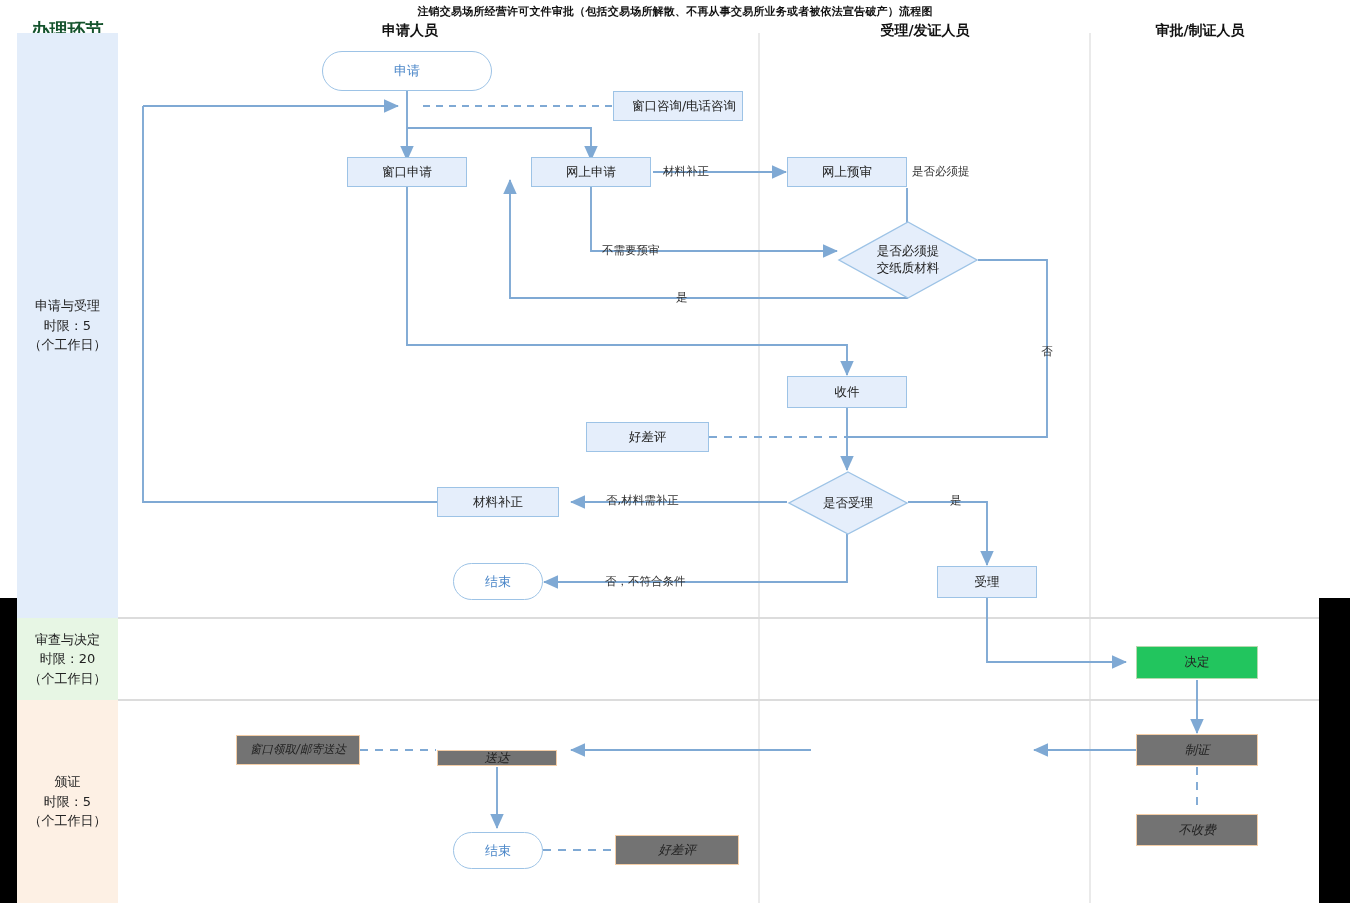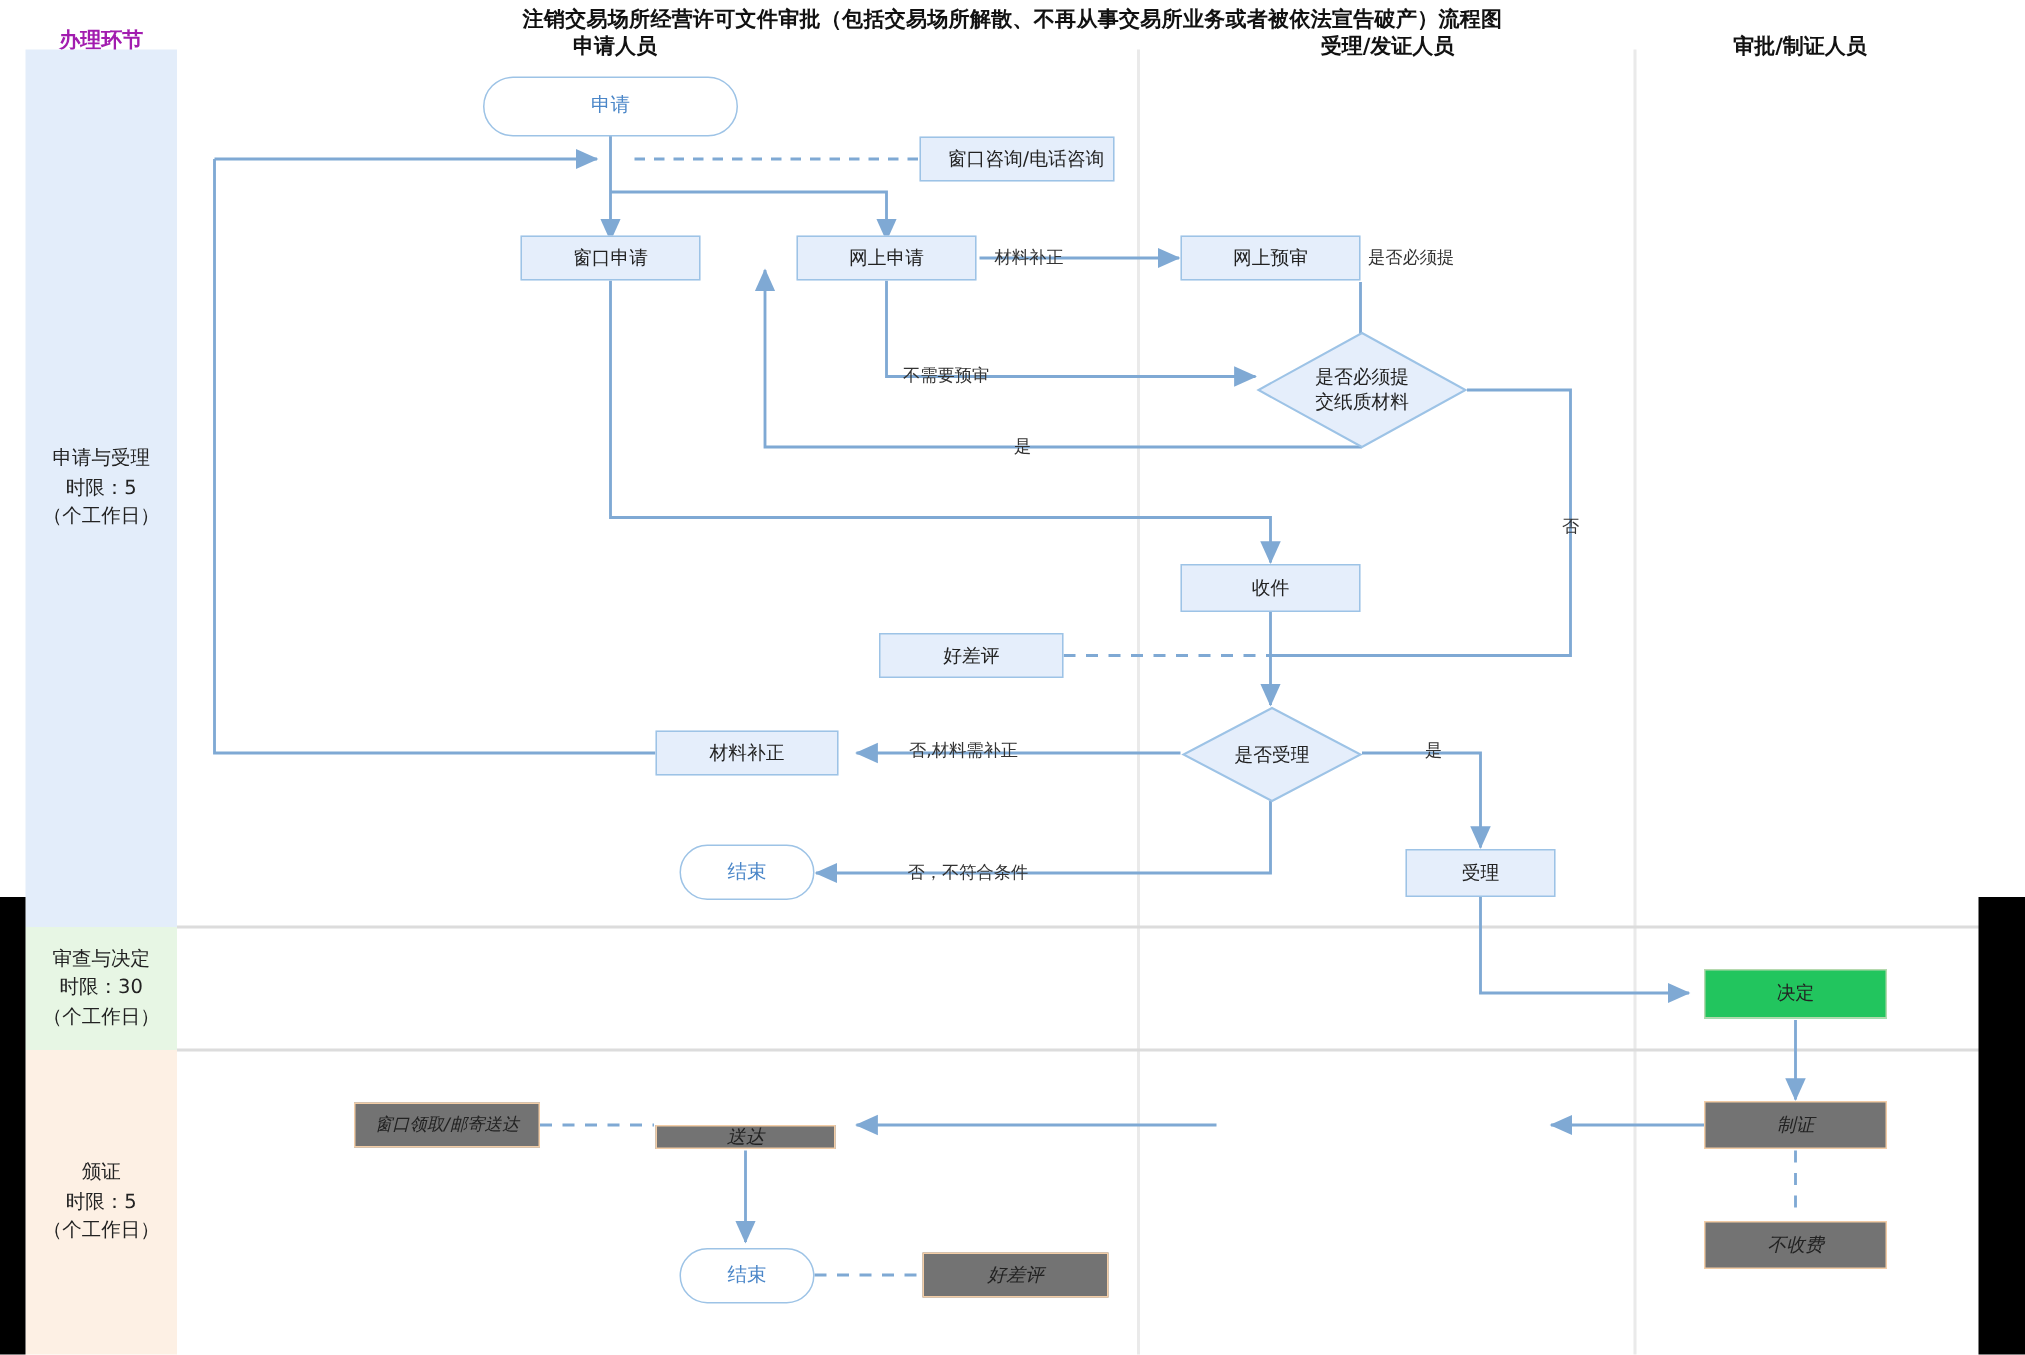--- a/index.html
+++ b/index.html
@@ -10,27 +10,27 @@
 
   
   .lane{position:absolute;left:17px;width:101px;box-sizing:border-box;
         display:flex;align-items:center;justify-content:center;text-align:center;
         font-size:13px;color:#222;line-height:1.5;white-space:pre-line;}
   .lane-apply{top:33px;height:585px;background:#e3edfa;}
   .lane-review{top:618px;height:82px;background:#e7f6e4;}
   .lane-issue{top:700px;height:203px;background:#fdf0e4;}
 
   .lane-title{position:absolute;top:18px;left:17px;width:101px;text-align:center;
-              font-size:14px;font-weight:bold;color:#a21caf;}
+              font-size:18px;font-weight:bold;color:#14532d;}
 
   
   .colhead{position:absolute;font-size:14px;font-weight:bold;color:#111;text-align:center;}
 
   .doc-title{position:absolute;left:0;top:4px;width:1350px;text-align:center;
-             font-size:14px;font-weight:bold;color:#111;letter-spacing:.2px;}
+             font-size:11px;font-weight:bold;color:#111;letter-spacing:.2px;}
 
   
   .vdiv{position:absolute;width:2px;background:#eaeaea;}
   .hdiv{position:absolute;height:2px;background:#dcdcdc;}
 
   
   .bar{position:absolute;background:#000;}
 
   
   .node{position:absolute;box-sizing:border-box;display:flex;align-items:center;
@@ -59,21 +59,21 @@
   <div class="lane-title">办理环节</div>
 
   <div class="colhead" style="left:345px;top:22px;width:130px;">申请人员</div>
   <div class="colhead" style="left:845px;top:22px;width:160px;">受理/发证人员</div>
   <div class="colhead" style="left:1120px;top:22px;width:160px;">审批/制证人员</div>
 
   <div class="lane lane-apply">申请与受理
 时限：5
 （个工作日）</div>
   <div class="lane lane-review">审查与决定
-时限：30
+时限：20
 （个工作日）</div>
   <div class="lane lane-issue">颁证
 时限：5
 （个工作日）</div>
 
   <div class="vdiv" style="left:758px;top:33px;height:870px;"></div>
   <div class="vdiv" style="left:1089px;top:33px;height:870px;"></div>
 
   <div class="hdiv" style="left:118px;top:617px;width:1232px;"></div>
   <div class="hdiv" style="left:118px;top:699px;width:1232px;"></div>

